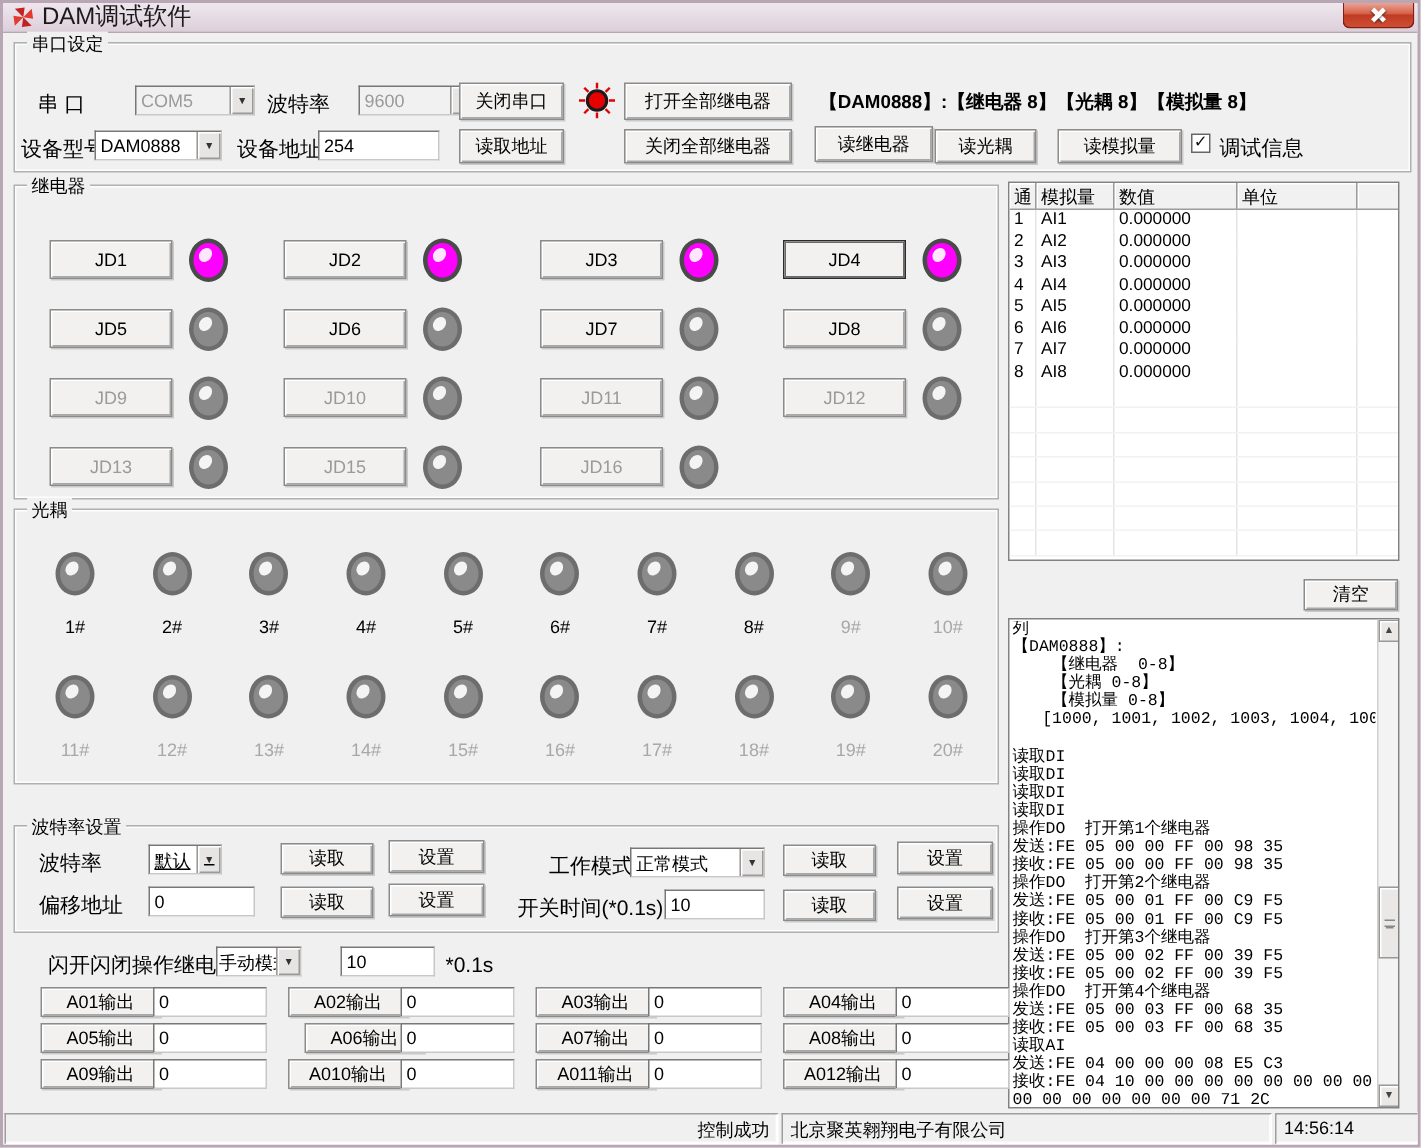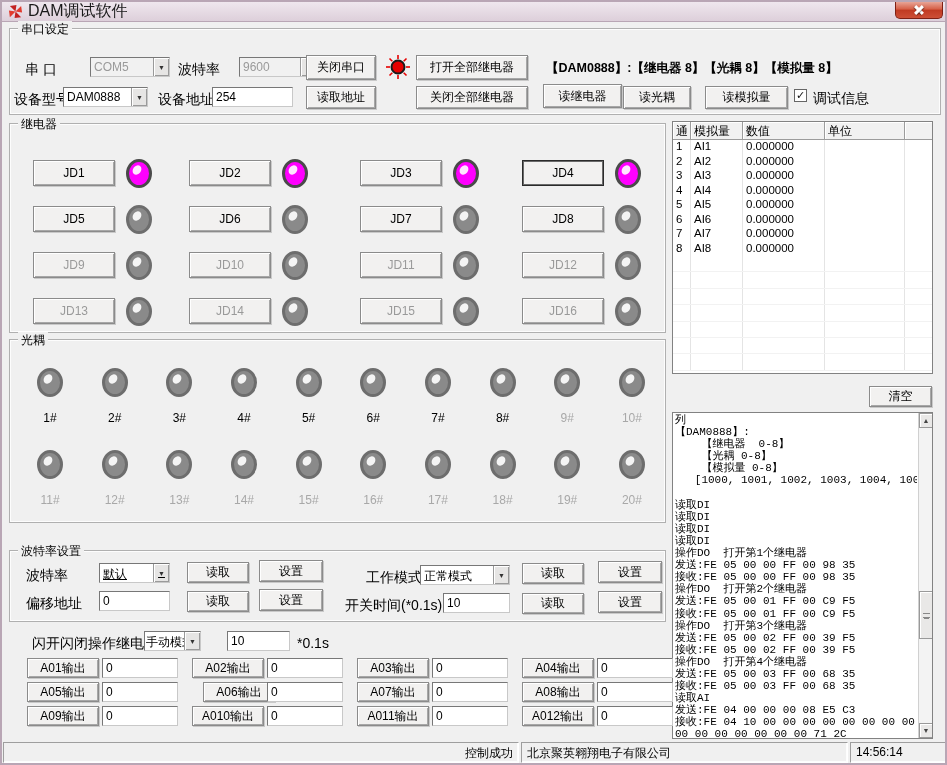--- a/index.html
+++ b/index.html
@@ -124,21 +124,21 @@
   .vscroll{position:absolute;right:0;top:0;width:14px;bottom:0;background:#f3f3f3;border-left:1px solid #d0d0d0;}
   .varrow{position:absolute;left:0;width:14px;height:15px;background:#e9e8e7;border:1px solid #999;
     box-shadow:inset 1px 1px 0 #fff;display:flex;align-items:center;justify-content:center;font-size:7px;color:#444;}
   .varrow.up{top:0;}
   .varrow.down{bottom:0;}
   .vthumb{position:absolute;left:0;top:178px;width:14px;height:48px;background:#e9e8e7;border:1px solid #999;
     box-shadow:inset 1px 1px 0 #fff;display:flex;align-items:center;justify-content:center;}
   .grip{width:7px;height:5px;border-top:1px solid #888;border-bottom:1px solid #888;box-shadow:0 2px 0 -1px #888;}
   
   .ao-grid{position:absolute;left:7px;top:652px;width:660px;}
-  .ao-grid .btn{width:72px;height:20px;}
+  .ao-grid .btn{width:80px;height:20px;}
   .ao-grid .tb{width:76px;height:20px;}
   
   .statusbar{position:absolute;left:0;top:739px;width:947px;height:23px;background:#f0f0f0;display:flex;gap:2px;padding:1px 1px;}
   .sb-panel{
     border:1px solid #9e9e9e;border-right-color:#fff;border-bottom-color:#fff;
     box-shadow:inset -1px -1px 0 #fdfdfd;
     padding:2px 5px;font-size:12px;white-space:nowrap;overflow:hidden;background:#f0f0f0;
   }
   .sb1{width:516px;flex:none;text-align:right;}
   .sb2{width:327px;flex:none;}
@@ -260,24 +260,20 @@
         <div class="relay-cell">
           <button class="btn disabled">JD11</button>
           <span class="led off"></span>
         </div>
         <div class="relay-cell">
           <button class="btn disabled">JD12</button>
           <span class="led off"></span>
         </div>
         <div class="relay-cell">
           <button class="btn disabled">JD13</button>
-          <span class="led off"></span>
-        </div>
-        <div class="relay-cell">
-          <button class="btn disabled">JD14</button>
           <span class="led off"></span>
         </div>
         <div class="relay-cell">
           <button class="btn disabled">JD15</button>
           <span class="led off"></span>
         </div>
         <div class="relay-cell">
           <button class="btn disabled">JD16</button>
           <span class="led off"></span>
         </div>
@@ -522,21 +518,21 @@
         <div class="opto-item">
           <span class="led off"></span>
           <span class="olabel dim">20#</span>
         </div>
       </div>
   </div>
 
   <div class="group" style="left:7px;top:548px;width:657px;height:72px;">
     <span class="group-label">波特率设置</span>
     <span class="label" style="left:16px;top:16px;">波特率</span>
-    <div class="combo" style="left:89px;top:12px;width:71px;text-decoration:underline;">
+    <div class="combo" style="left:89px;top:12px;width:49px;text-decoration:underline;">
       <span class="field">默认</span>
       <span class="arrow">▼</span>
     </div>
     <button class="btn" style="left:177px;top:11px;width:62px;height:21px;">读取</button>
     <button class="btn" style="left:249px;top:9px;width:64px;height:22px;">设置</button>
     <span class="label" style="left:356px;top:18px;">工作模式</span>
     <div class="combo" style="left:410px;top:14px;width:90px;">
       <span class="field">正常模式</span>
       <span class="arrow">▼</span>
     </div>

